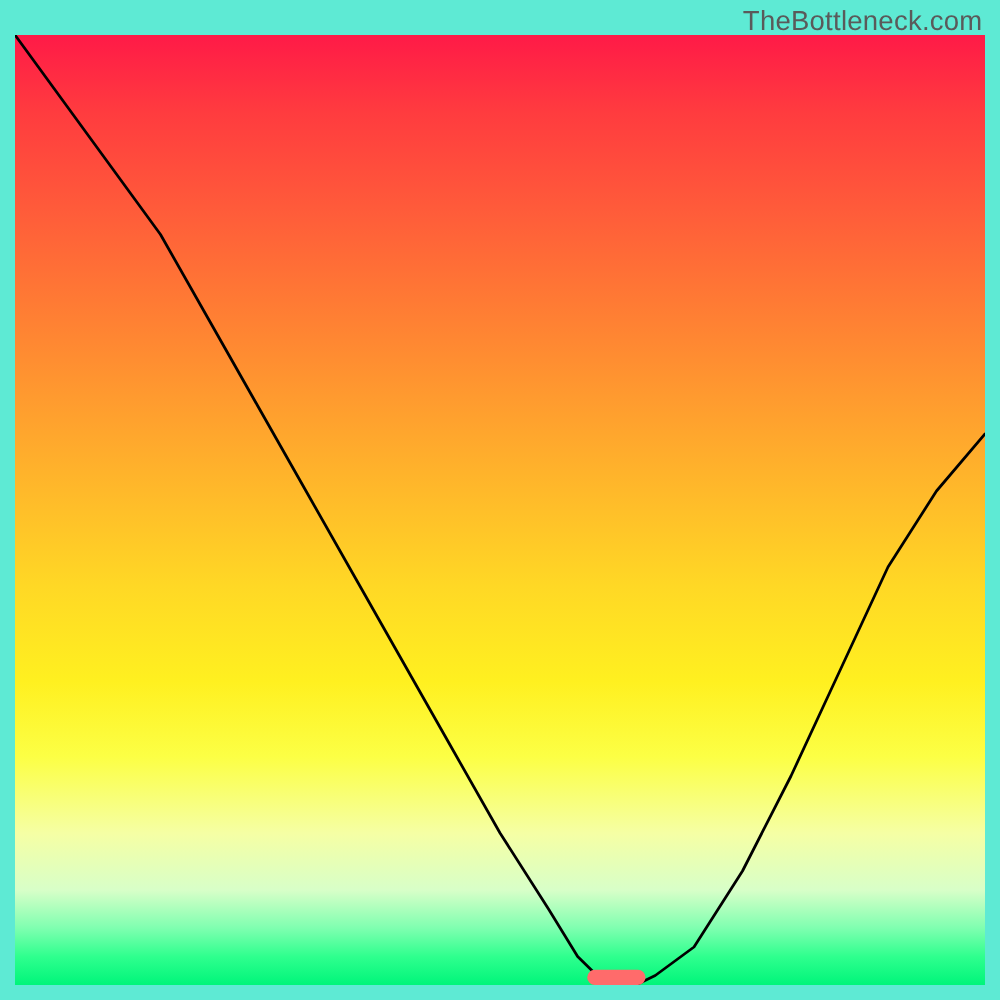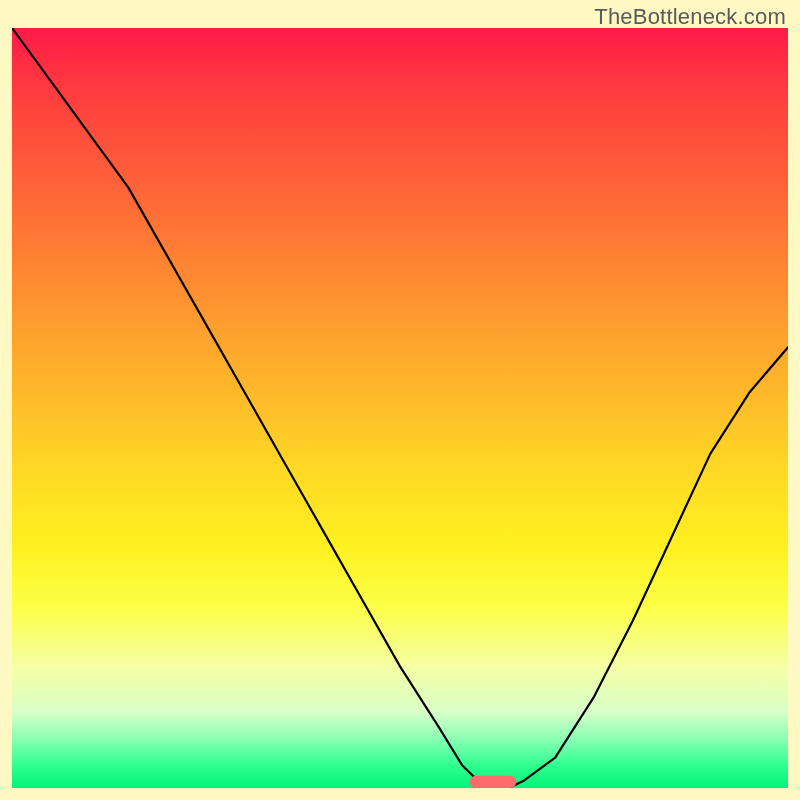--- a/index.html
+++ b/index.html
@@ -8,21 +8,21 @@
     width: 800px;
     height: 800px;
     background: #000;
     overflow: hidden;
     font-family: Arial, Helvetica, sans-serif;
   }
   .frame {
     position: relative;
     width: 800px;
     height: 800px;
-    background: #fef9c3;
+    background: #5eead4;
   }
   .watermark {
     position: absolute;
     top: 4px;
     right: 14px;
     color: #5a5a5a;
     font-size: 22px;
     font-weight: 400;
     letter-spacing: 0.2px;
     z-index: 10;

